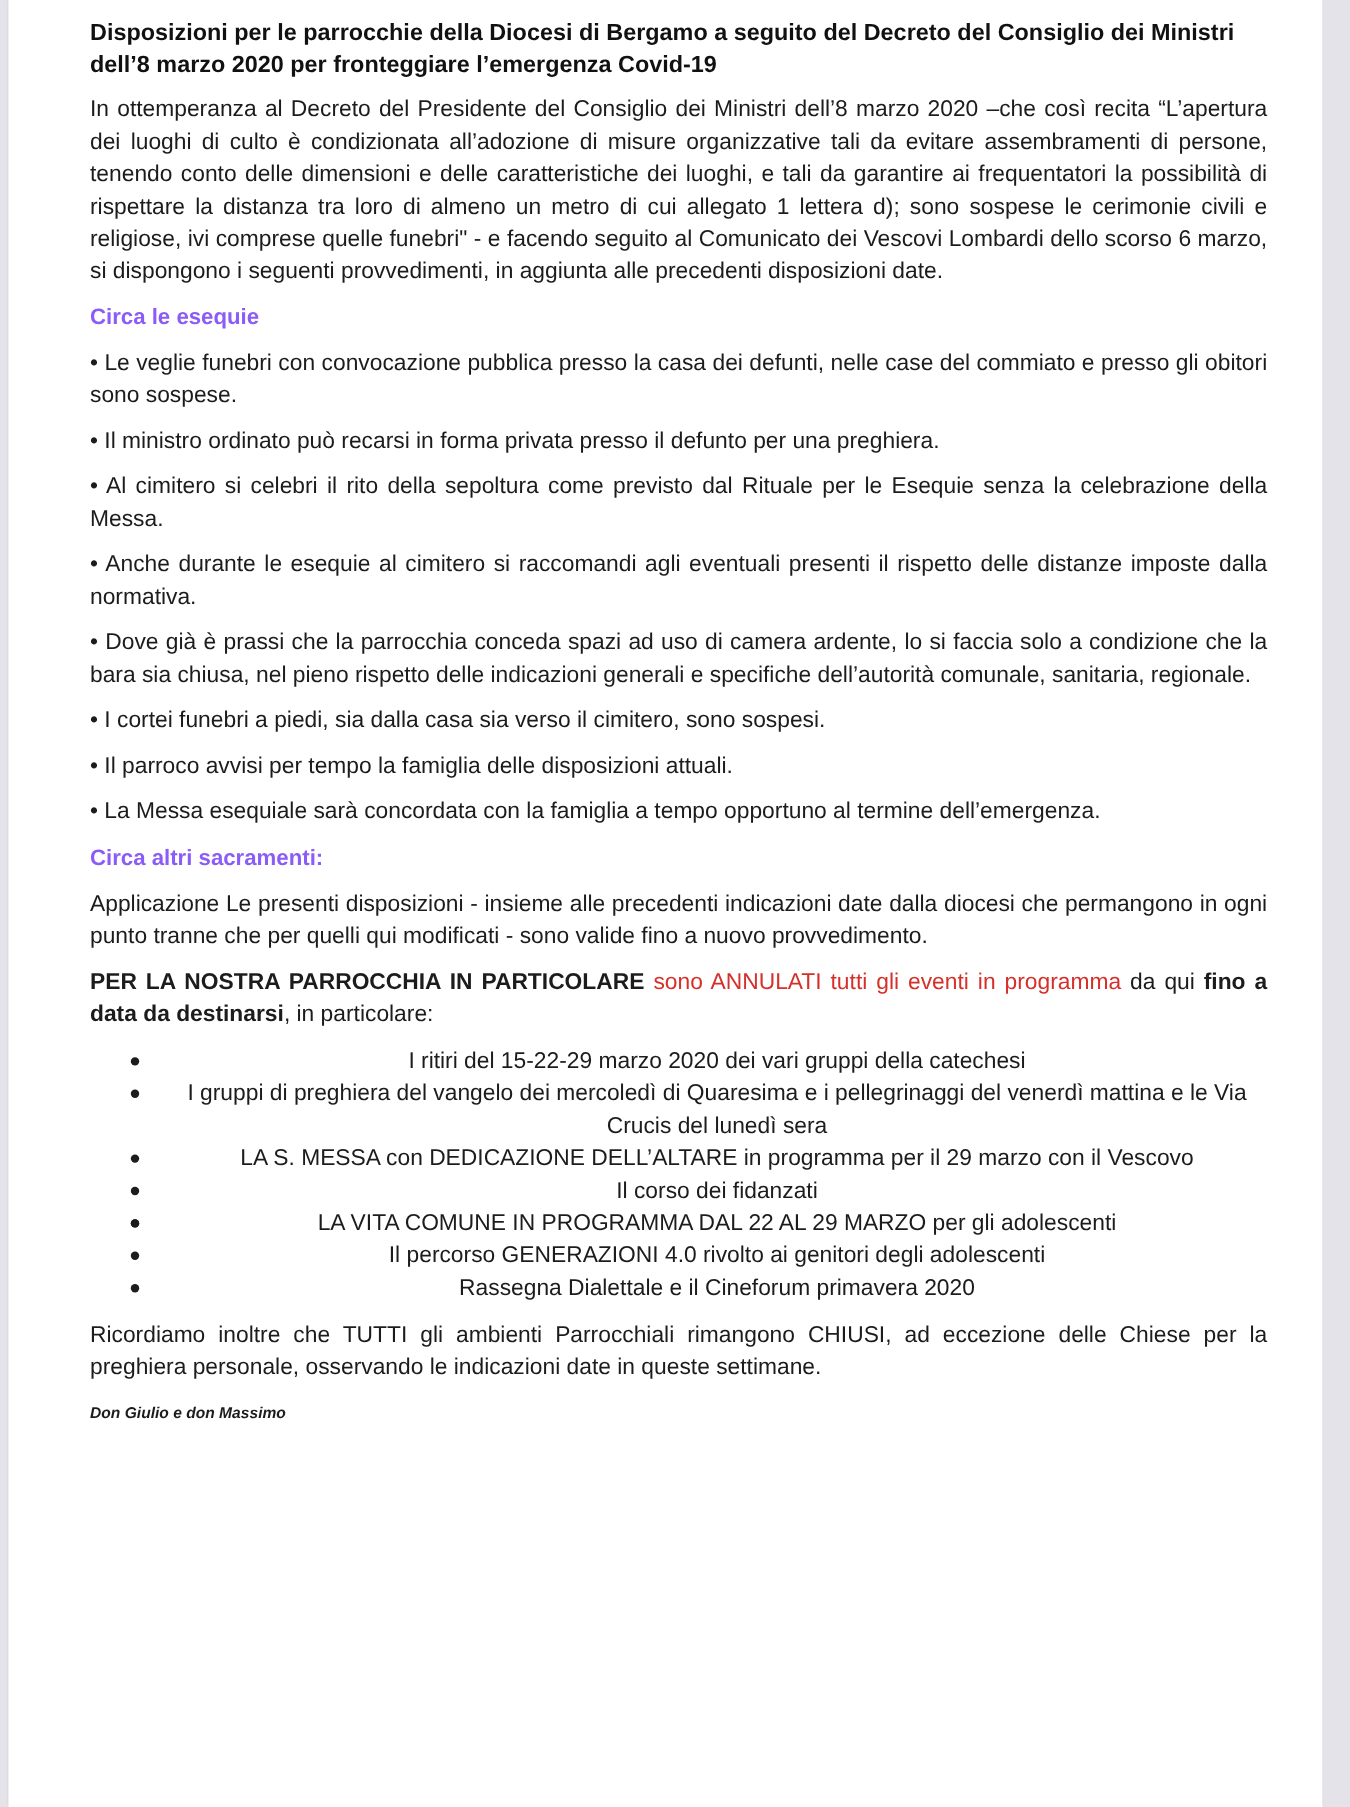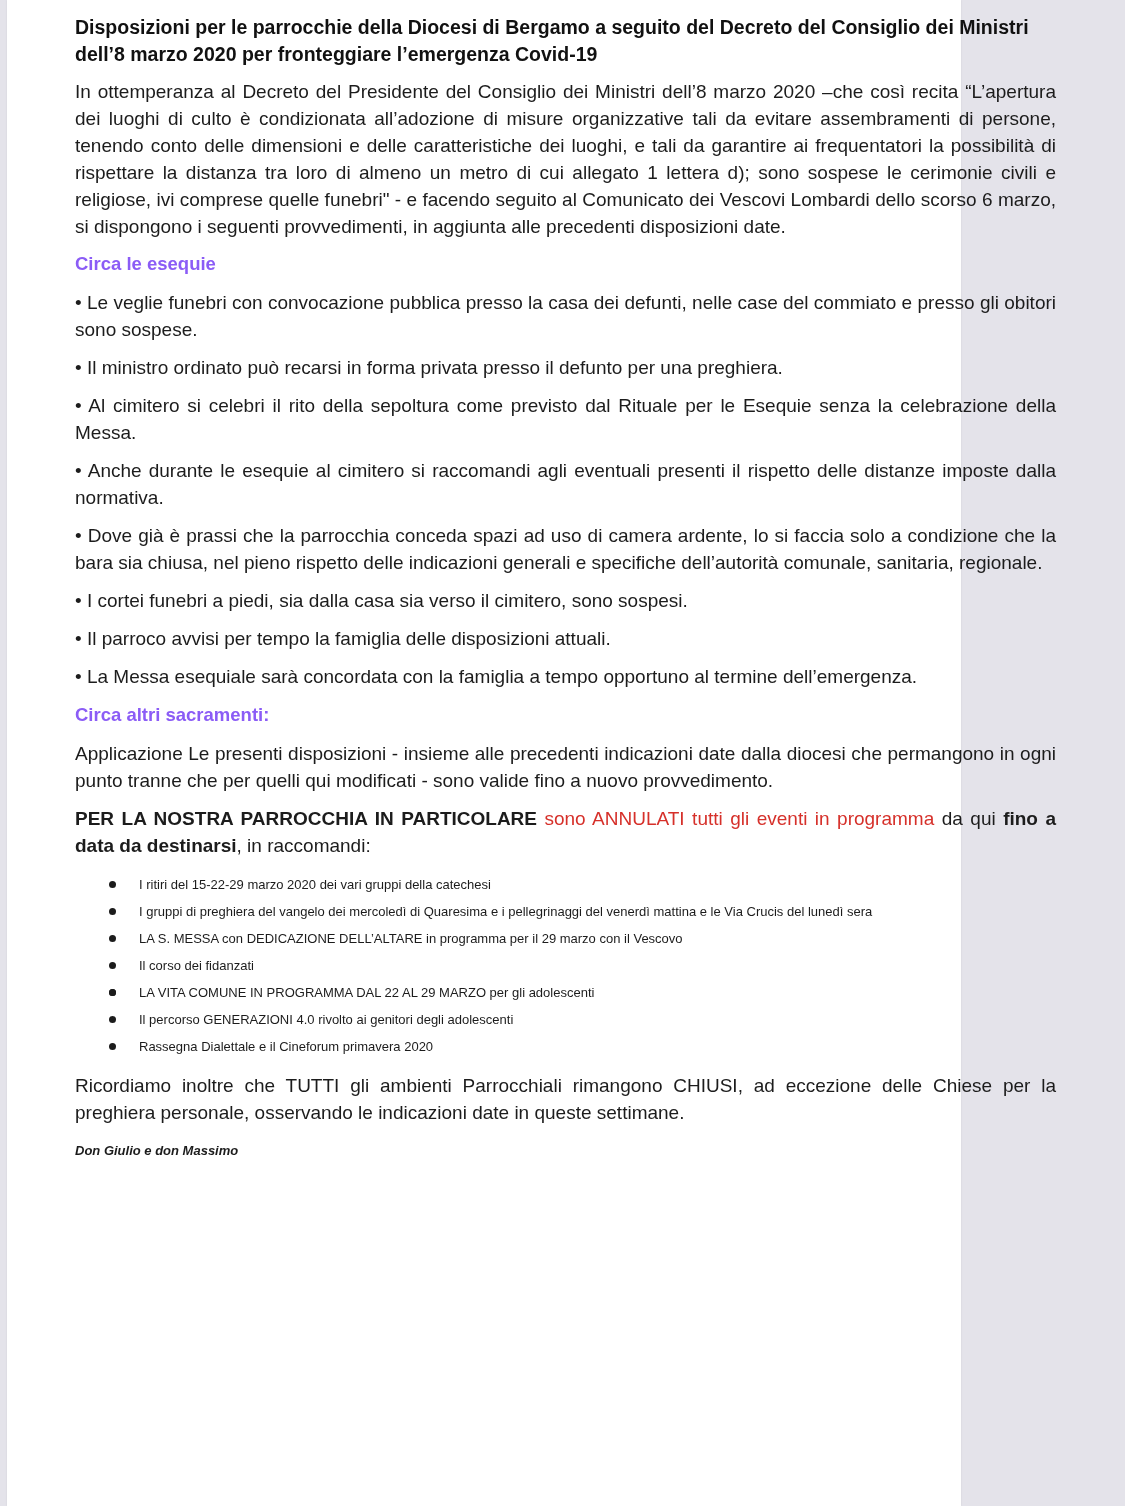--- a/index.html
+++ b/index.html
@@ -3,21 +3,21 @@
 <meta charset="utf-8">
 <style>
   html, body { margin: 0; padding: 0; }
   body {
     width: 1125px; height: 1506px; overflow: hidden;
     background: #e4e3ea;
     font-family: "Liberation Sans", "DejaVu Sans", sans-serif;
     color: #1c1c1c;
   }
   .page {
-    position: absolute; left: 7px; top: 0; width: 954px; height: 1506px;
+    position: absolute; left: 7px; top: 0; width: 1095px; height: 1506px;
     background: #ffffff;
     box-shadow: 0 0 2px rgba(0,0,0,0.08);
   }
   .content {
     position: absolute; left: 68px; top: 14px; width: 981px;
   }
   .title {
     font-weight: bold; font-size: 19.5px; line-height: 27px;
     margin: 0 0 10px 0; color: #111;
   }
@@ -30,21 +30,21 @@
     color: #8b5cf6; font-weight: bold; font-size: 18.5px; line-height: 27px;
     margin-bottom: 12px;
   }
   .b-para { margin-bottom: 11px; }
   .red { color: #d6302a; font-weight: normal; }
   .bold { font-weight: bold; }
   ul.events {
     margin: 0 0 12px 0; padding: 0 0 0 64px; list-style: none;
   }
   ul.events li {
-    position: relative; font-size: 13px; line-height: 27px;
+    position: relative; font-size: 19px; line-height: 27px; text-align: center;
   }
   ul.events li .dot {
     position: absolute; left: -30px; top: 10px; width: 7px; height: 7px;
     background: #1c1c1c; border-radius: 50%;
   }
   .signature { font-weight: bold; font-style: italic; font-size: 13px; line-height: 27px; }
 </style>
 </head>
 <body>
 
@@ -68,21 +68,21 @@
 
     <div class="red-head">Circa altri sacramenti:</div>
 
 
     <p class="b-para">Applicazione Le presenti disposizioni - insieme alle precedenti indicazioni date dalla diocesi che permangono in ogni punto tranne che per quelli qui modificati - sono valide fino a nuovo provvedimento.</p>
 
     <p class="b-para" style="margin-bottom:12px;">
       <span class="bold">PER LA NOSTRA PARROCCHIA IN PARTICOLARE</span>
       <span class="red">sono ANNULATI tutti gli eventi in programma</span>
       <span>da qui</span>
-      <span class="bold">fino a data da destinarsi</span><span>, in raccomandi:</span>
+      <span class="bold">fino a data da destinarsi</span><span>, in particolare:</span>
     </p>
 
     <ul class="events">
       <li><span class="dot"></span><span>I ritiri del 15-22-29 marzo 2020 dei vari gruppi della catechesi</span></li>
       <li><span class="dot"></span><span>I gruppi di preghiera del vangelo dei mercoledì di Quaresima e i pellegrinaggi del venerdì mattina e le Via Crucis del lunedì sera</span></li>
       <li><span class="dot"></span><span>LA S. MESSA con DEDICAZIONE DELL’ALTARE in programma per il 29 marzo con il Vescovo</span></li>
       <li><span class="dot"></span><span>Il corso dei fidanzati</span></li>
       <li><span class="dot"></span></li>
       <li><span class="dot"></span><span>LA VITA COMUNE IN PROGRAMMA DAL 22 AL 29 MARZO per gli adolescenti</span></li>
       <li><span class="dot"></span><span>Il percorso GENERAZIONI 4.0 rivolto ai genitori degli adolescenti</span></li>

